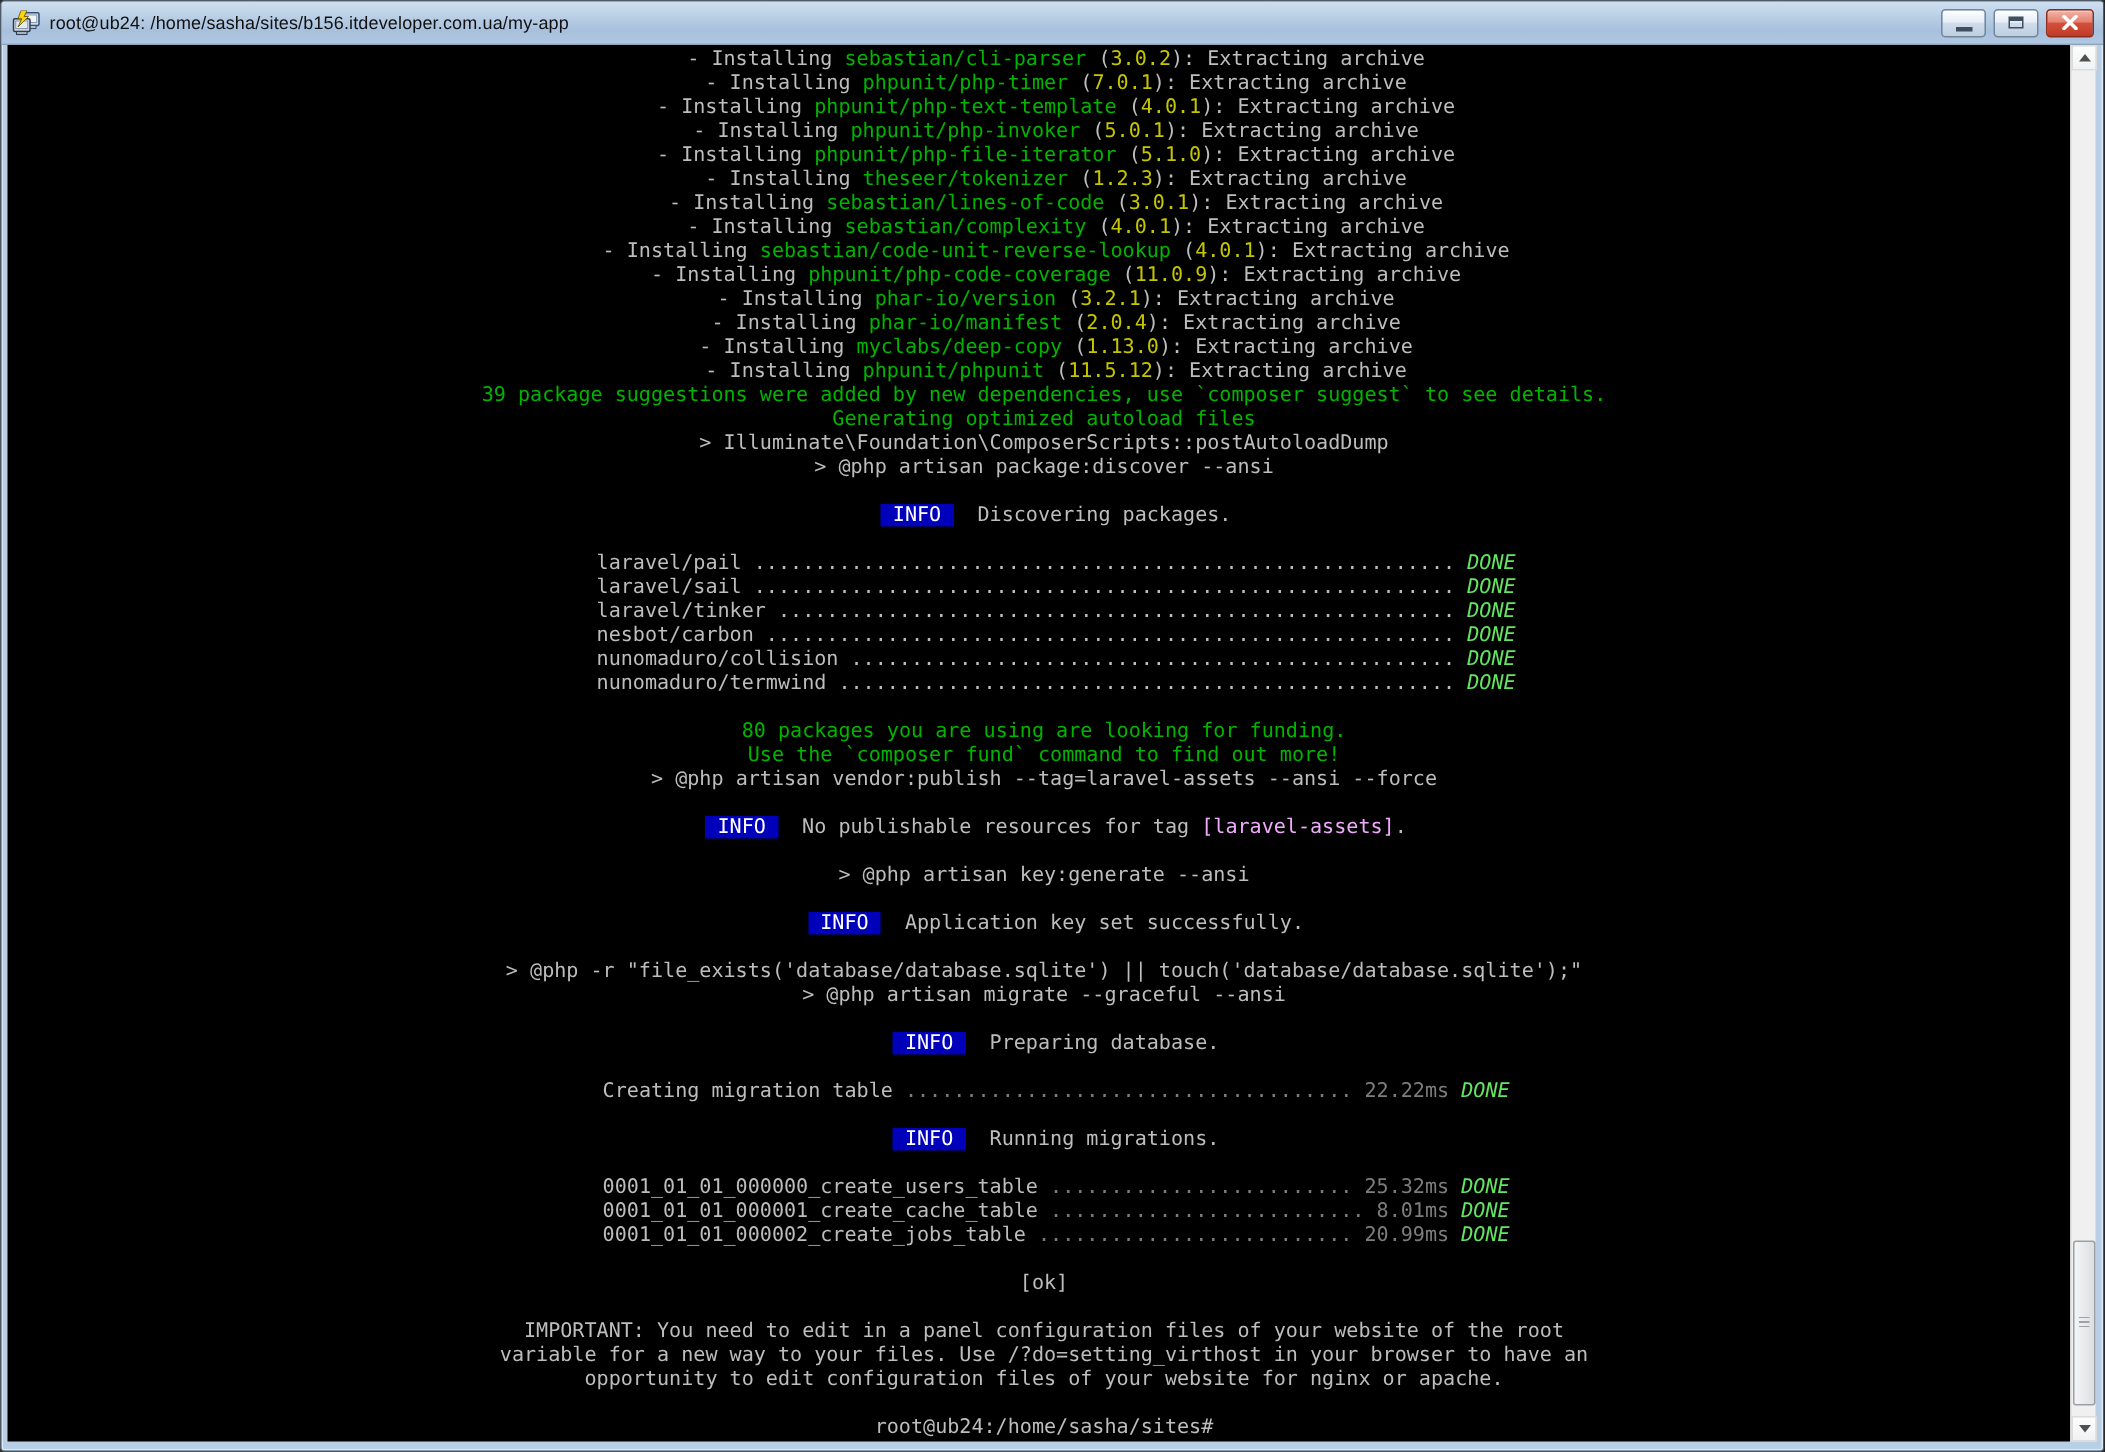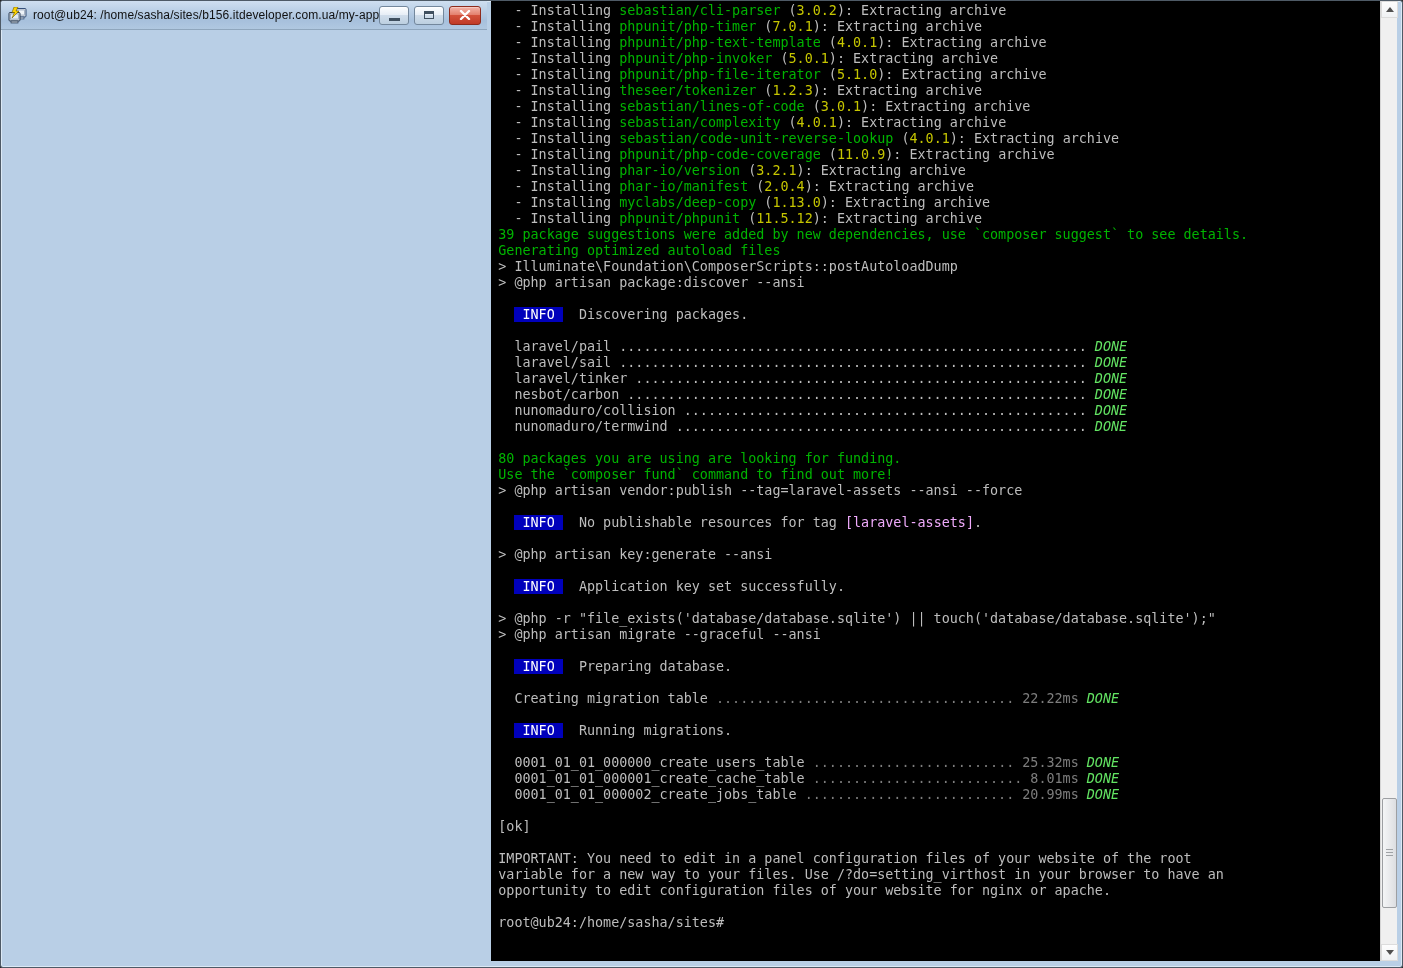--- a/index.html
+++ b/index.html
@@ -4,21 +4,21 @@
 <style>
   * { margin:0; padding:0; box-sizing:border-box; }
   html,body { background:#2a2a2a; }
   body { width:1403px; height:968px; font-family:"Liberation Sans", sans-serif; }
 
   .window {
     width:1403px; height:968px;
     background:#b9cfe6;
     border:1px solid #4e5a66;
     border-radius:3px;
-    display:flex; flex-direction:row;
+    display:flex; flex-direction:column;
     box-shadow: inset 0 0 0 1px #dce9f5;
     overflow:hidden;
   }
 
   
   .titlebar {
     height:29px; flex:0 0 29px;
     display:flex; align-items:center;
     padding:0 6px 0 7px;
     background:linear-gradient(#cfdff0 0%, #b5cbe3 45%, #a7c0dc 70%, #b0c8e1 100%);
@@ -41,21 +41,21 @@
   .wbtn.close {
     width:32px;
     border:1px solid #8e2b1d;
     background:linear-gradient(#f3b4a9 0%, #e4816f 45%, #d2503b 50%, #c03b27 100%);
     box-shadow: inset 0 1px 0 #f6c9c0;
   }
   .glyph-min { width:11px; height:3px; background:#3f4f5f; margin-top:8px; }
   .glyph-max { width:10px; height:8px; border:1px solid #3f4f5f; border-top-width:3px; background:transparent; }
 
   
-  .content { flex:1 1 auto; display:flex; padding:0 5px 6px 4px; min-height:0; }
+  .content { flex:1 1 auto; display:flex; padding:0 5px 6px 4px; min-height:0;text-align:center; }
   .terminal {
     flex:1 1 auto; background:#000; color:#bdbdbd;
     font-family:"DejaVu Sans Mono", monospace;
     font-size:13.4px; line-height:16px;
     padding:2px 0 0 7px;
     white-space:pre; overflow:hidden;
   }
   .tl { height:16px; white-space:pre; }
   .s-d { color:#bdbdbd; }
   .s-g { color:#00b400; }

